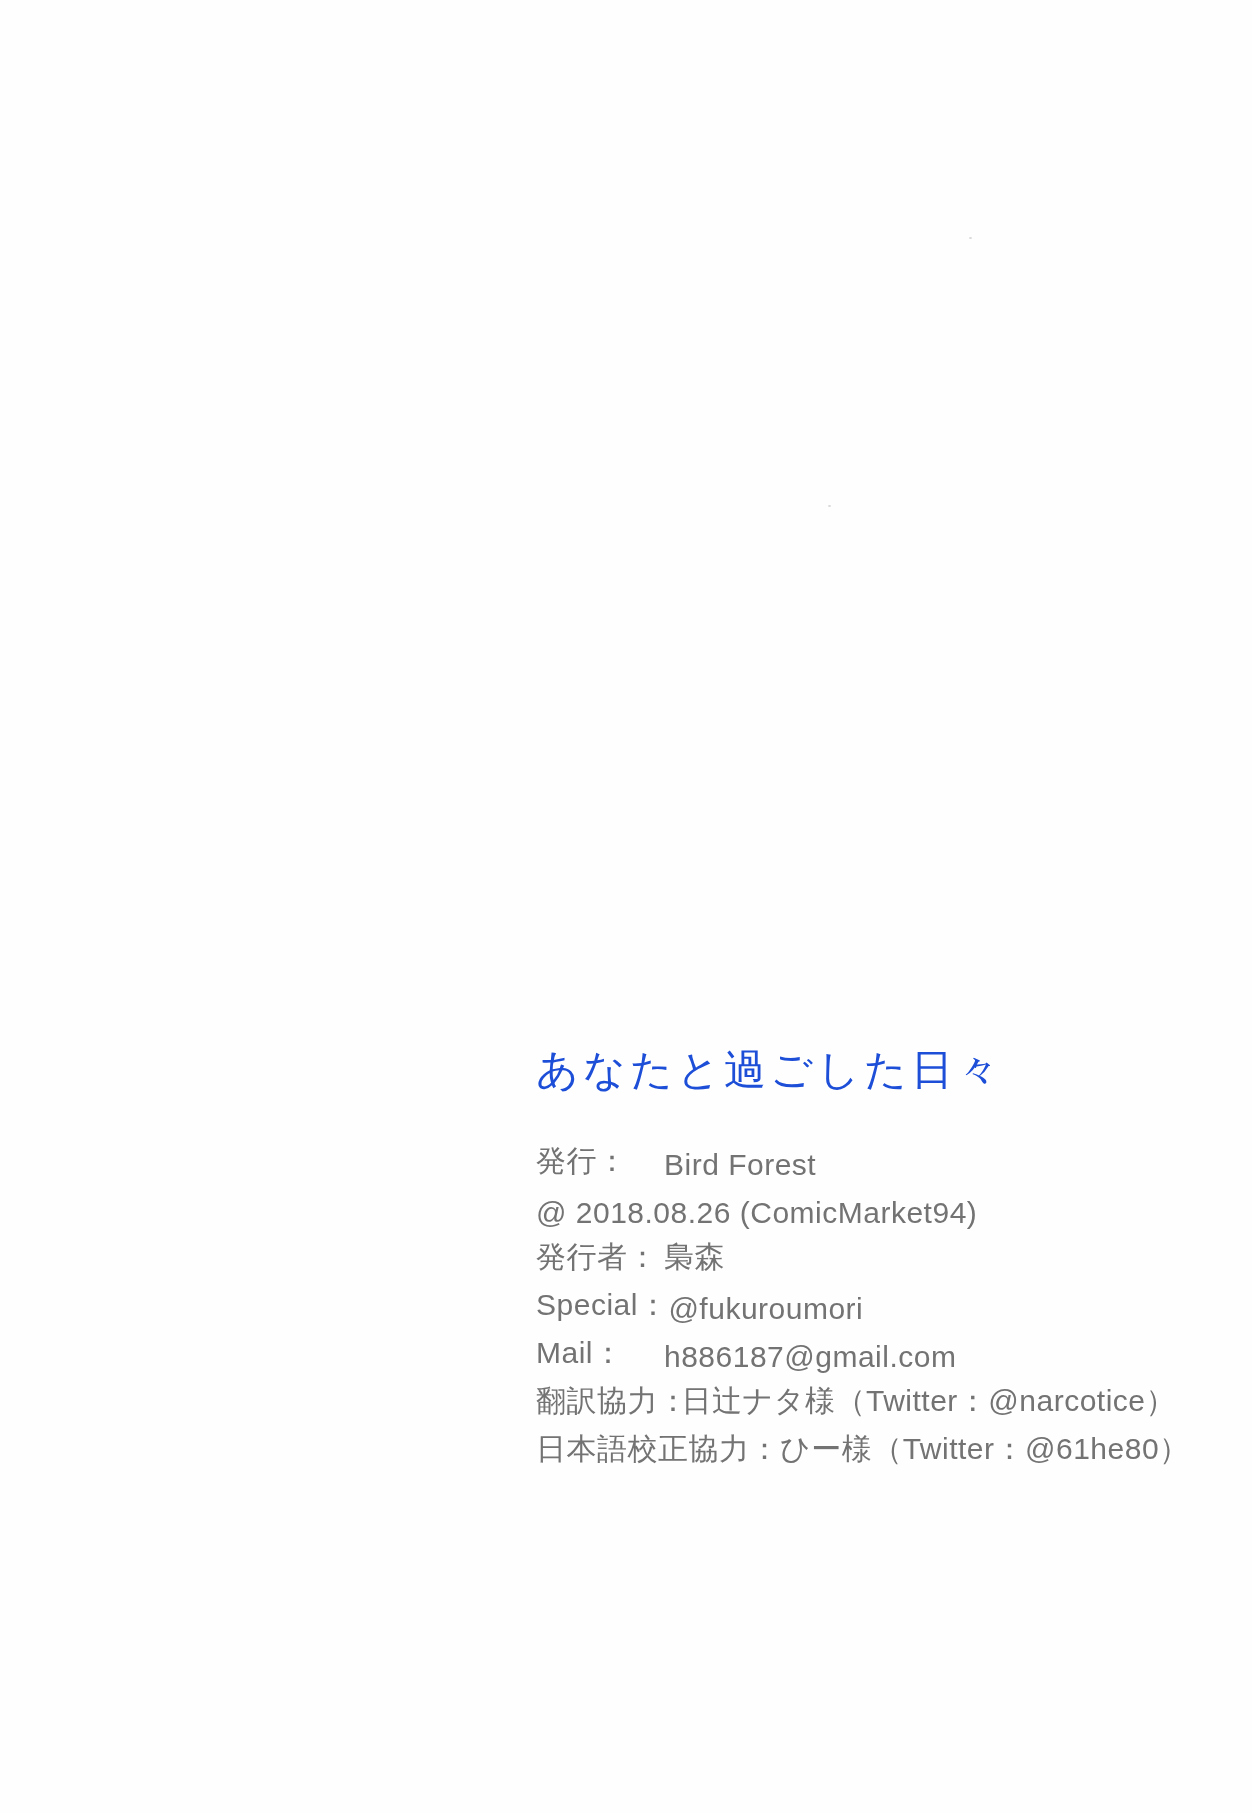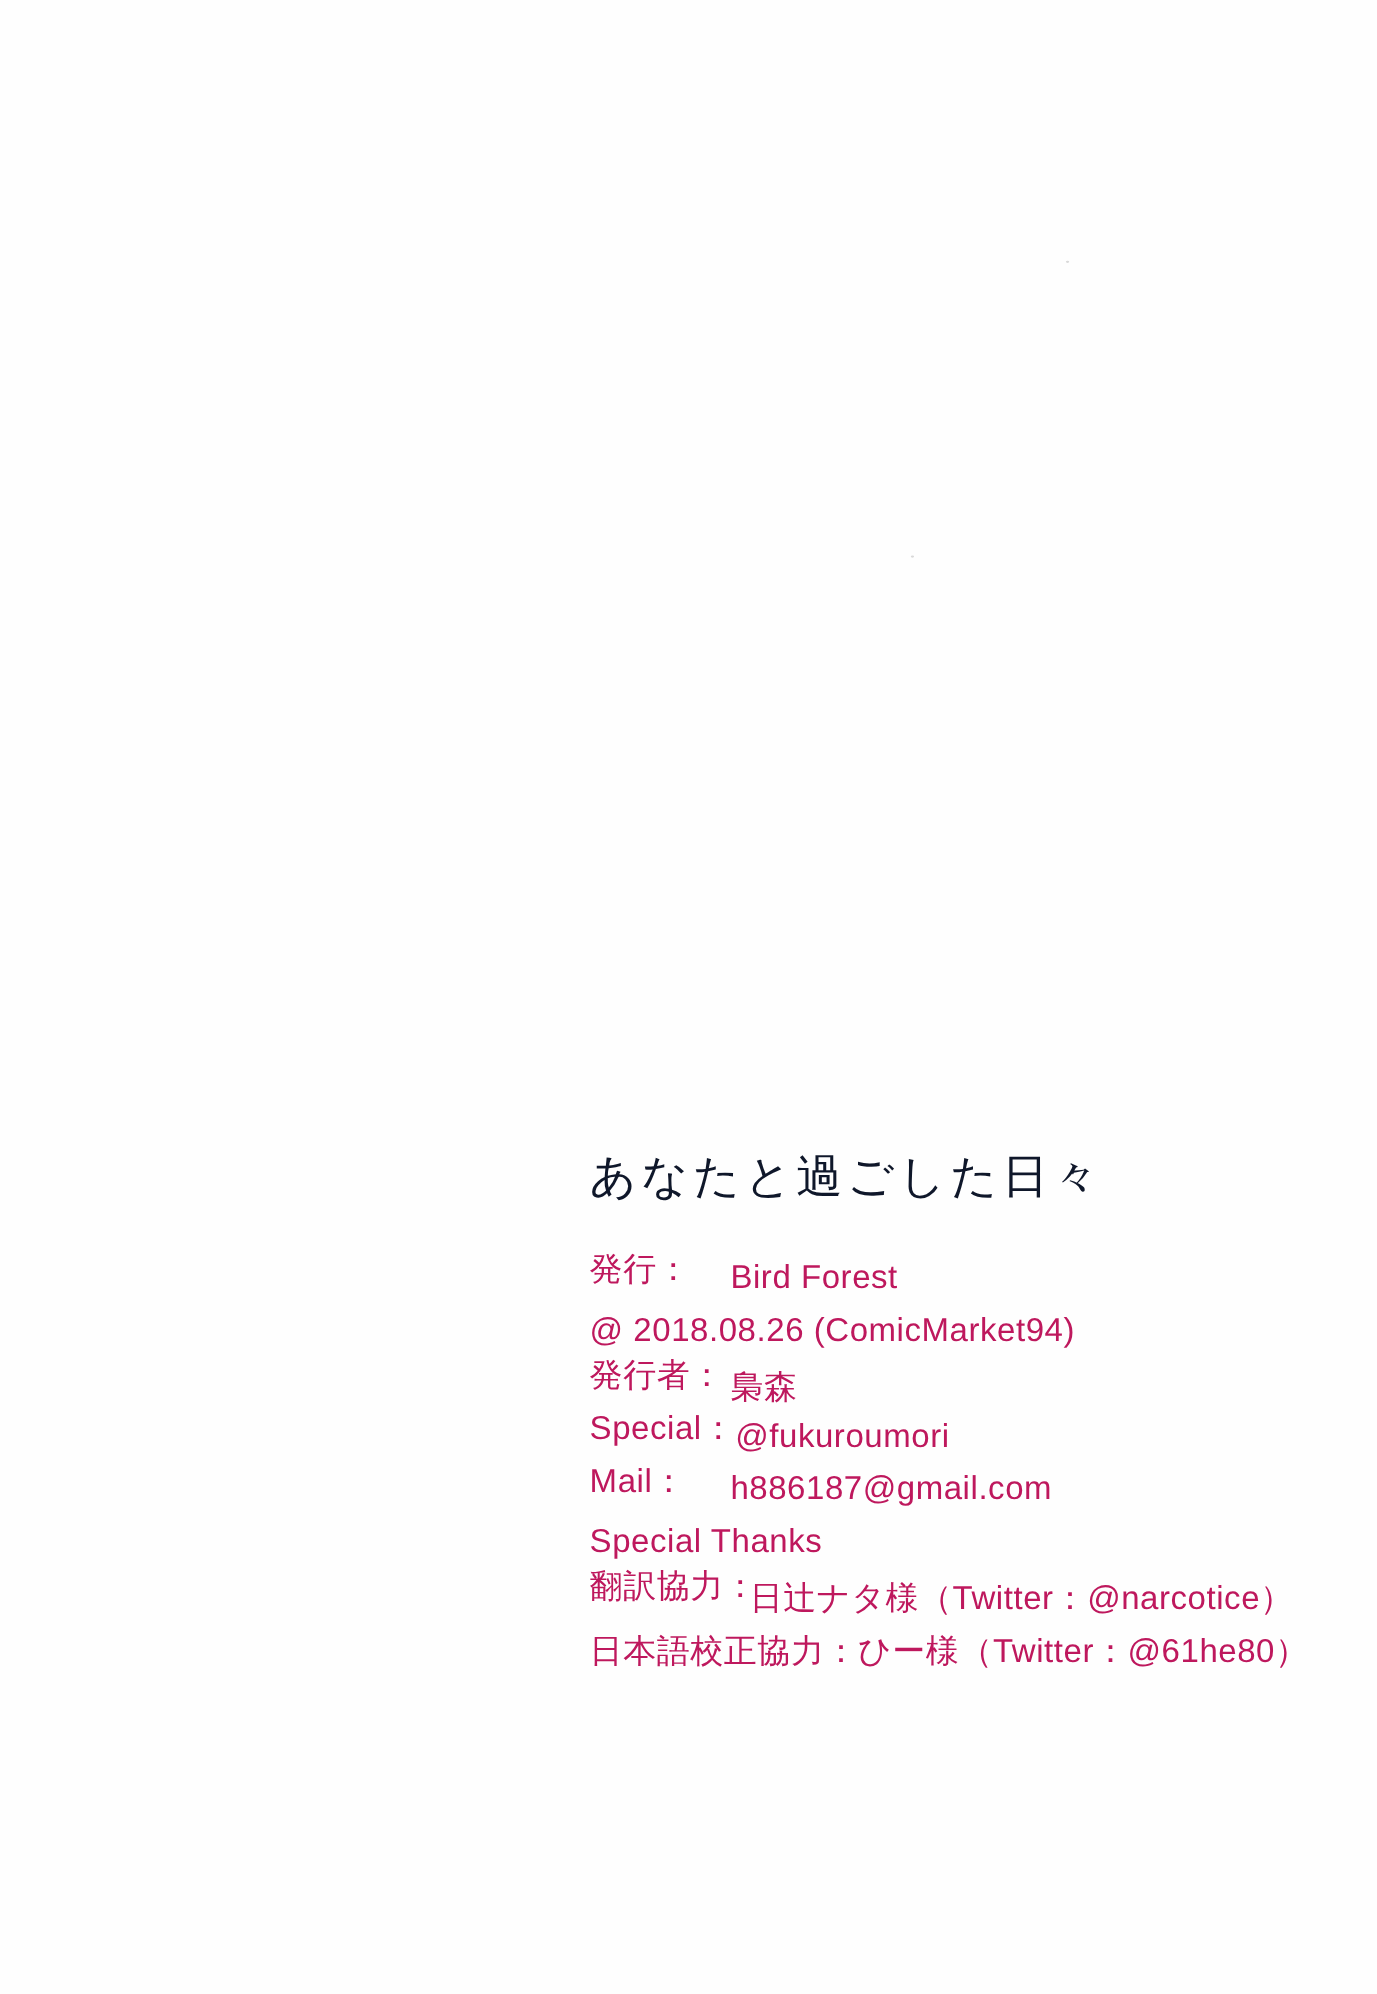--- a/index.html
+++ b/index.html
@@ -20,33 +20,33 @@
     position: absolute;
     left: 536px;
     top: 1046px;
     width: 640px;
   }
   .book-title {
     font-size: 42px;
     letter-spacing: 4px;
     line-height: 1.15;
     white-space: nowrap;
-    color: #0f172a;
+    color: #1d4ed8;
   }
   .rows {
     margin-top: 40px;
   }
   .row {
     display: flex;
-    align-items: flex-start;
+    align-items: flex-end;
     height: 48px;
     font-size: 30px;
     letter-spacing: 0.5px;
     white-space: nowrap;
-    color: #be185d;
+    color: #737373;
   }
   .row .label {
     display: inline-block;
     min-width: 128px;
   }
   .row .label.wide {
     min-width: 0;
     margin-right: 20px;
   }
   .row .value {
@@ -92,23 +92,20 @@
         <span class="value">@fukuroumori</span>
       </div>
 
 
       <div class="row">
         <span class="label">Mail：</span>
         <span class="value">h886187@gmail.com</span>
       </div>
 
 
-      <div class="row">
-        <span class="value">Special Thanks</span>
-      </div>
 
       <div class="row">
         <span class="label wide">翻訳協力：</span>
         <span class="value">日辻ナタ様（Twitter：@narcotice）</span>
       </div>
 
       <div class="row">
         <span class="value">日本語校正協力：ひー様（Twitter：@61he80）</span>
       </div>
 

